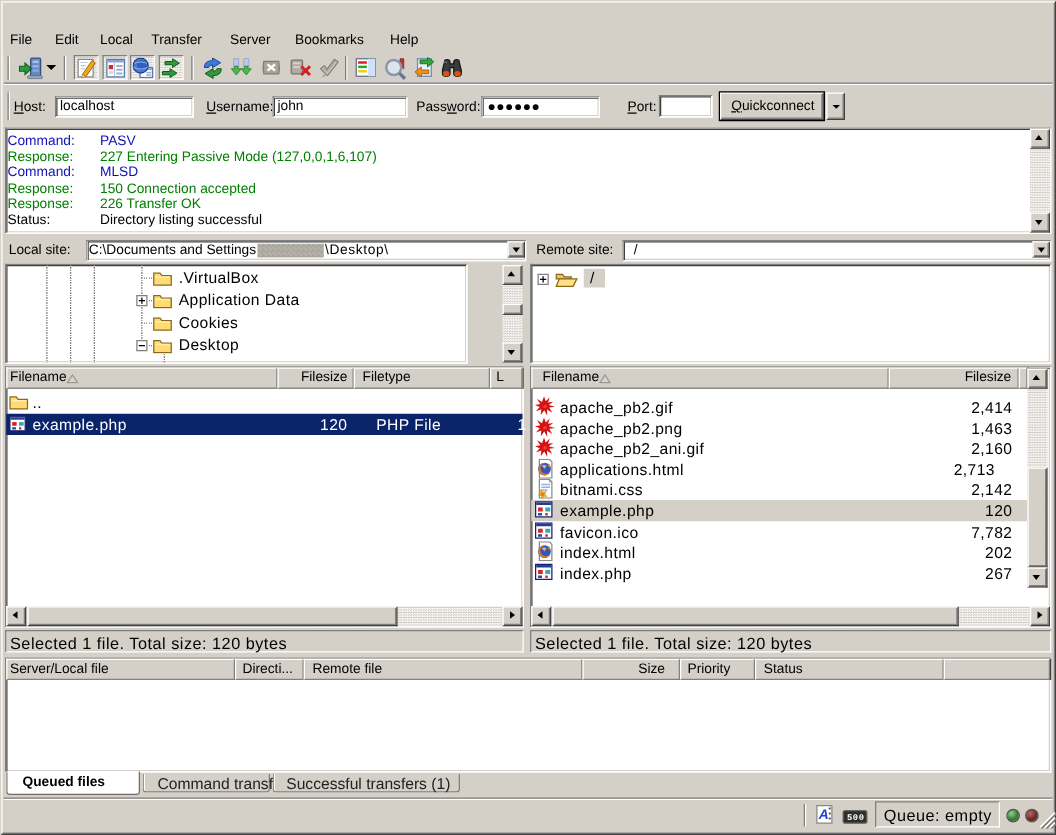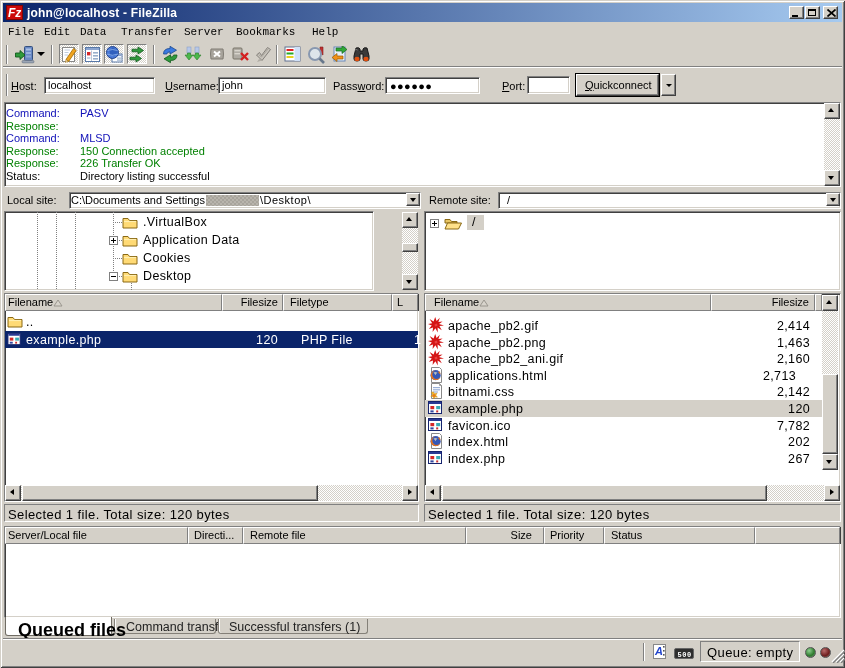--- a/index.html
+++ b/index.html
@@ -70,43 +70,25 @@
       <rect x="8.2" y="10.4" width="2" height="2" fill="#c83030"></rect>
     </symbol>
     <symbol id="i-folder" viewBox="0 0 16 14">
       <path d="M1 3.5 L6 3.5 L7.5 5.5 L15 5.5 L15 13 L1 13 Z" fill="#ffda75" stroke="#8a6914" stroke-width="1"></path>
       <path d="M2 6.5 L14 6.5" stroke="#ffeeb0" stroke-width="1.2"></path>
     </symbol>
   </defs>
 </svg>
 <div id="win">
 
-<div class="abs" id="titlebar" style="left:3px;top:3px;width:839px;height:19px;
- background:linear-gradient(to right,#0a246a,#a6caf0);">
-  <div class="abs" style="left:3px;top:2px;width:17px;height:15px;background:#cc0a0a;border:1px solid #7a0606;">
-    <span class="abs" style="left:1px;top:0px;font:italic bold 12px 'Liberation Sans';color:#fff;">Fz</span>
-  </div>
-  <span class="abs" style="left:24px;top:3px;font:bold 12px 'Liberation Sans';color:#fff;letter-spacing:0.2px;">john@localhost - FileZilla</span>
-  <div class="abs raise2" style="left:786px;top:3px;width:15px;height:13px;">
-    <div class="abs" style="left:2px;top:8px;width:6px;height:2px;background:#000;"></div>
-  </div>
-  <div class="abs raise2" style="left:802px;top:3px;width:15px;height:13px;">
-    <div class="abs" style="left:2px;top:2px;width:8px;height:7px;border:1px solid #000;border-top-width:2px;"></div>
-  </div>
-  <div class="abs raise2" style="left:820px;top:3px;width:15px;height:13px;">
-    <svg class="abs" style="left:2.5px;top:2px;" width="9" height="8">
-          <path d="M0.5 0.5 L8.5 7.5 M8.5 0.5 L0.5 7.5" stroke="#000" stroke-width="1.7"></path>
-        </svg>
-  </div>
-</div>
-
-<div class="abs" id="menubar" style="left:3px;top:22px;width:748px;height:20px;font-family:Liberation Mono, monospace;">
+
+<div class="abs" id="menubar" style="left:3px;top:22px;width:748px;height:20px;">
   <span class="txt" style="left:5px;top:4px;">File</span>
   <span class="txt" style="left:41px;top:4px;">Edit</span>
-  <span class="txt" style="left:77px;top:4px;">Data</span>
+  <span class="txt" style="left:77px;top:4px;">Local</span>
   <span class="txt" style="left:118px;top:4px;">Transfer</span>
   <span class="txt" style="left:181px;top:4px;">Server</span>
   <span class="txt" style="left:233px;top:4px;">Bookmarks</span>
   <span class="txt" style="left:309px;top:4px;">Help</span>
 </div>
 
 <div class="abs" id="toolbar" style="left:3px;top:42px;width:839px;height:25px;border-bottom:1px solid #808080;box-shadow:0 1px 0 #fff;">
   <div class="vsep" style="left:3px;top:3px;height:19px;"></div>
   <svg class="abs" style="left:12px;top:3px;" width="20" height="19">
     <rect x="9.5" y="1.5" width="8" height="14" rx="1" fill="#6888c4" stroke="#35507e"></rect>
@@ -238,20 +220,21 @@
       </div>
   <div class="abs raise2" style="left:658px;top:6px;width:15px;height:22px;">
     <div class="abs" style="left:4px;top:9px;width:0;height:0;border-left:3.5px solid transparent;border-right:3.5px solid transparent;border-top:3.5px solid #000;"></div>
       </div>
 </div>
 
 <div class="abs sunken2" id="log" style="left:4px;top:102px;width:837px;height:85px;">
   <span class="txt cmd" style="left:1px;top:4px;">Command:</span>
       <span class="txt cmd" style="left:75px;top:4px;">PASV</span>
   <span class="txt rsp" style="left:1px;top:17px;">Response:</span>
+      <span class="txt rsp" style="left:75px;top:17px;">227 Entering Passive Mode (127,0,0,1,6,107)</span>
   <span class="txt cmd" style="left:1px;top:29px;">Command:</span>
       <span class="txt cmd" style="left:75px;top:29px;">MLSD</span>
   <span class="txt rsp" style="left:1px;top:42px;">Response:</span>
       <span class="txt rsp" style="left:75px;top:42px;">150 Connection accepted</span>
   <span class="txt rsp" style="left:1px;top:54px;">Response:</span>
       <span class="txt rsp" style="left:75px;top:54px;">226 Transfer OK</span>
   <span class="txt" style="left:1px;top:67px;">Status:</span>
       <span class="txt" style="left:75px;top:67px;">Directory listing successful</span>
   <div class="abs" style="right:0;top:0;width:16px;height:83px;">
     <div class="checker abs" style="left:0;top:0;width:16px;height:83px;"></div>
@@ -495,21 +478,21 @@
 </div>
 
 <div class="abs" id="tabs" style="left:3px;top:618px;width:839px;height:20px;">
   <div class="abs" style="left:111px;top:1px;width:102px;height:15px;background:#d4d0c8;border:1px solid #848078;border-top:none;border-radius:0 0 3px 3px;box-shadow:inset 1px 0 0 #fff;">
     <span class="txt" style="left:11px;top:1px;color:#222;font-size:12.5px;">Command transfers</span>
       </div>
   <div class="abs" style="left:215px;top:1px;width:150px;height:15px;background:#d4d0c8;border:1px solid #848078;border-top:none;border-radius:0 0 3px 3px;box-shadow:inset 1px 0 0 #fff;">
     <span class="txt" style="left:10px;top:1px;color:#222;font-size:12.5px;">Successful transfers (1)</span>
       </div>
   <div class="abs" style="left:2px;top:-1px;width:107px;height:19px;background:#fff;border:1px solid #706c64;border-top:none;border-radius:0 0 3px 3px;">
-    <span class="txt" style="left:12px;top:3px;font-weight:bold;font-size:18px;">Queued files</span>
+    <span class="txt" style="left:12px;top:3px;font-weight:bold;font-size:11px;">Queued files</span>
       </div>
 </div>
 
 <div class="abs" id="statusbar" style="left:3px;top:638px;width:839px;height:26px;
  border-top:1px solid #808080;box-shadow:inset 0 1px 0 #fff;">
   <div class="vsep" style="left:640px;top:4px;height:18px;"></div>
       <svg class="abs" style="left:649px;top:5px;" width="16" height="16">
     <rect x="1.5" y="0.5" width="12" height="14" fill="#fff" stroke="#888"></rect>
     <text x="3" y="11" font-family="Liberation Sans" font-size="11" font-weight="bold" font-style="italic" fill="#2244cc">A</text>
     <rect x="11" y="2" width="1.6" height="1.6" fill="#555"></rect>

